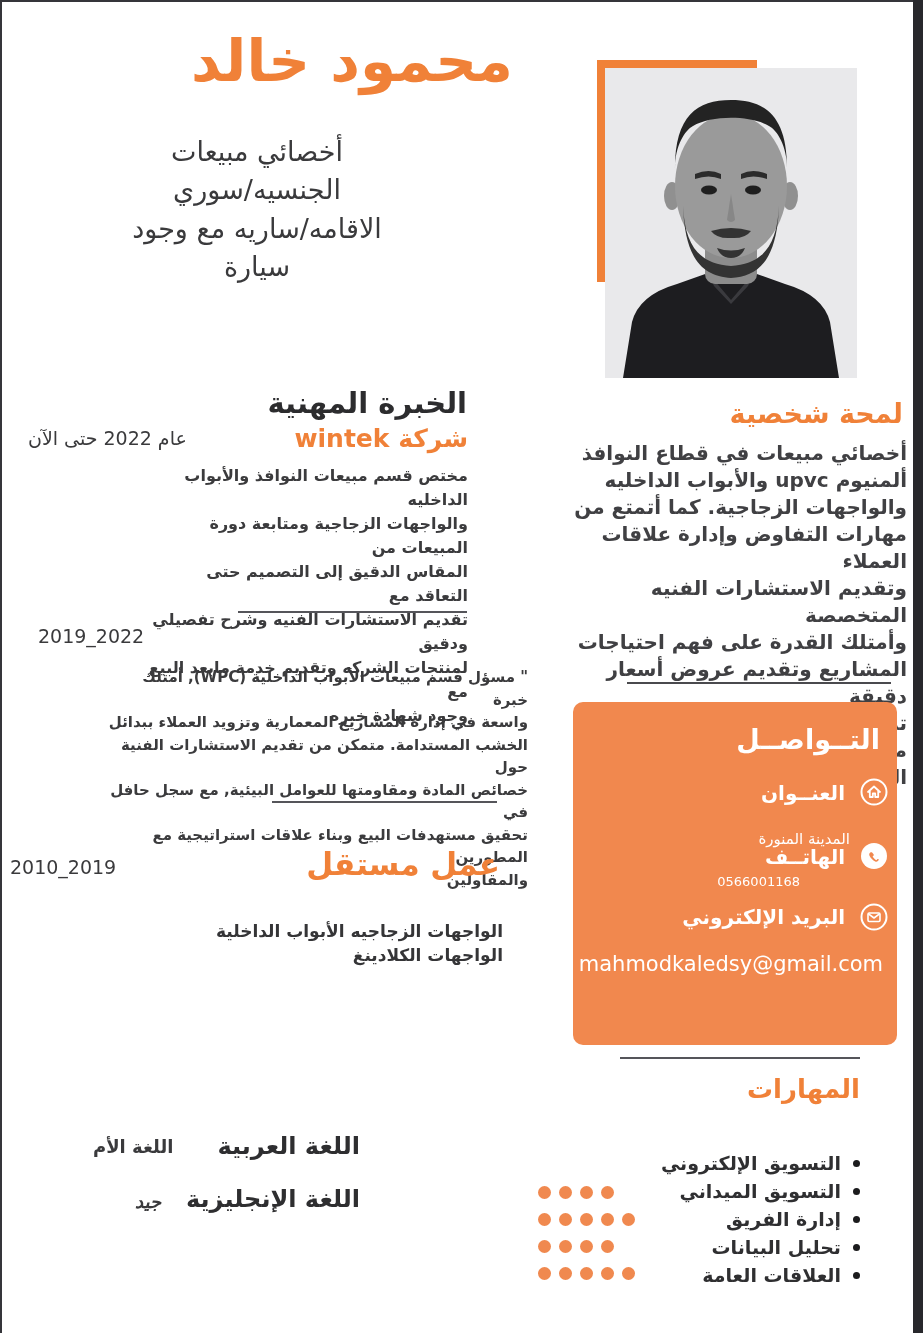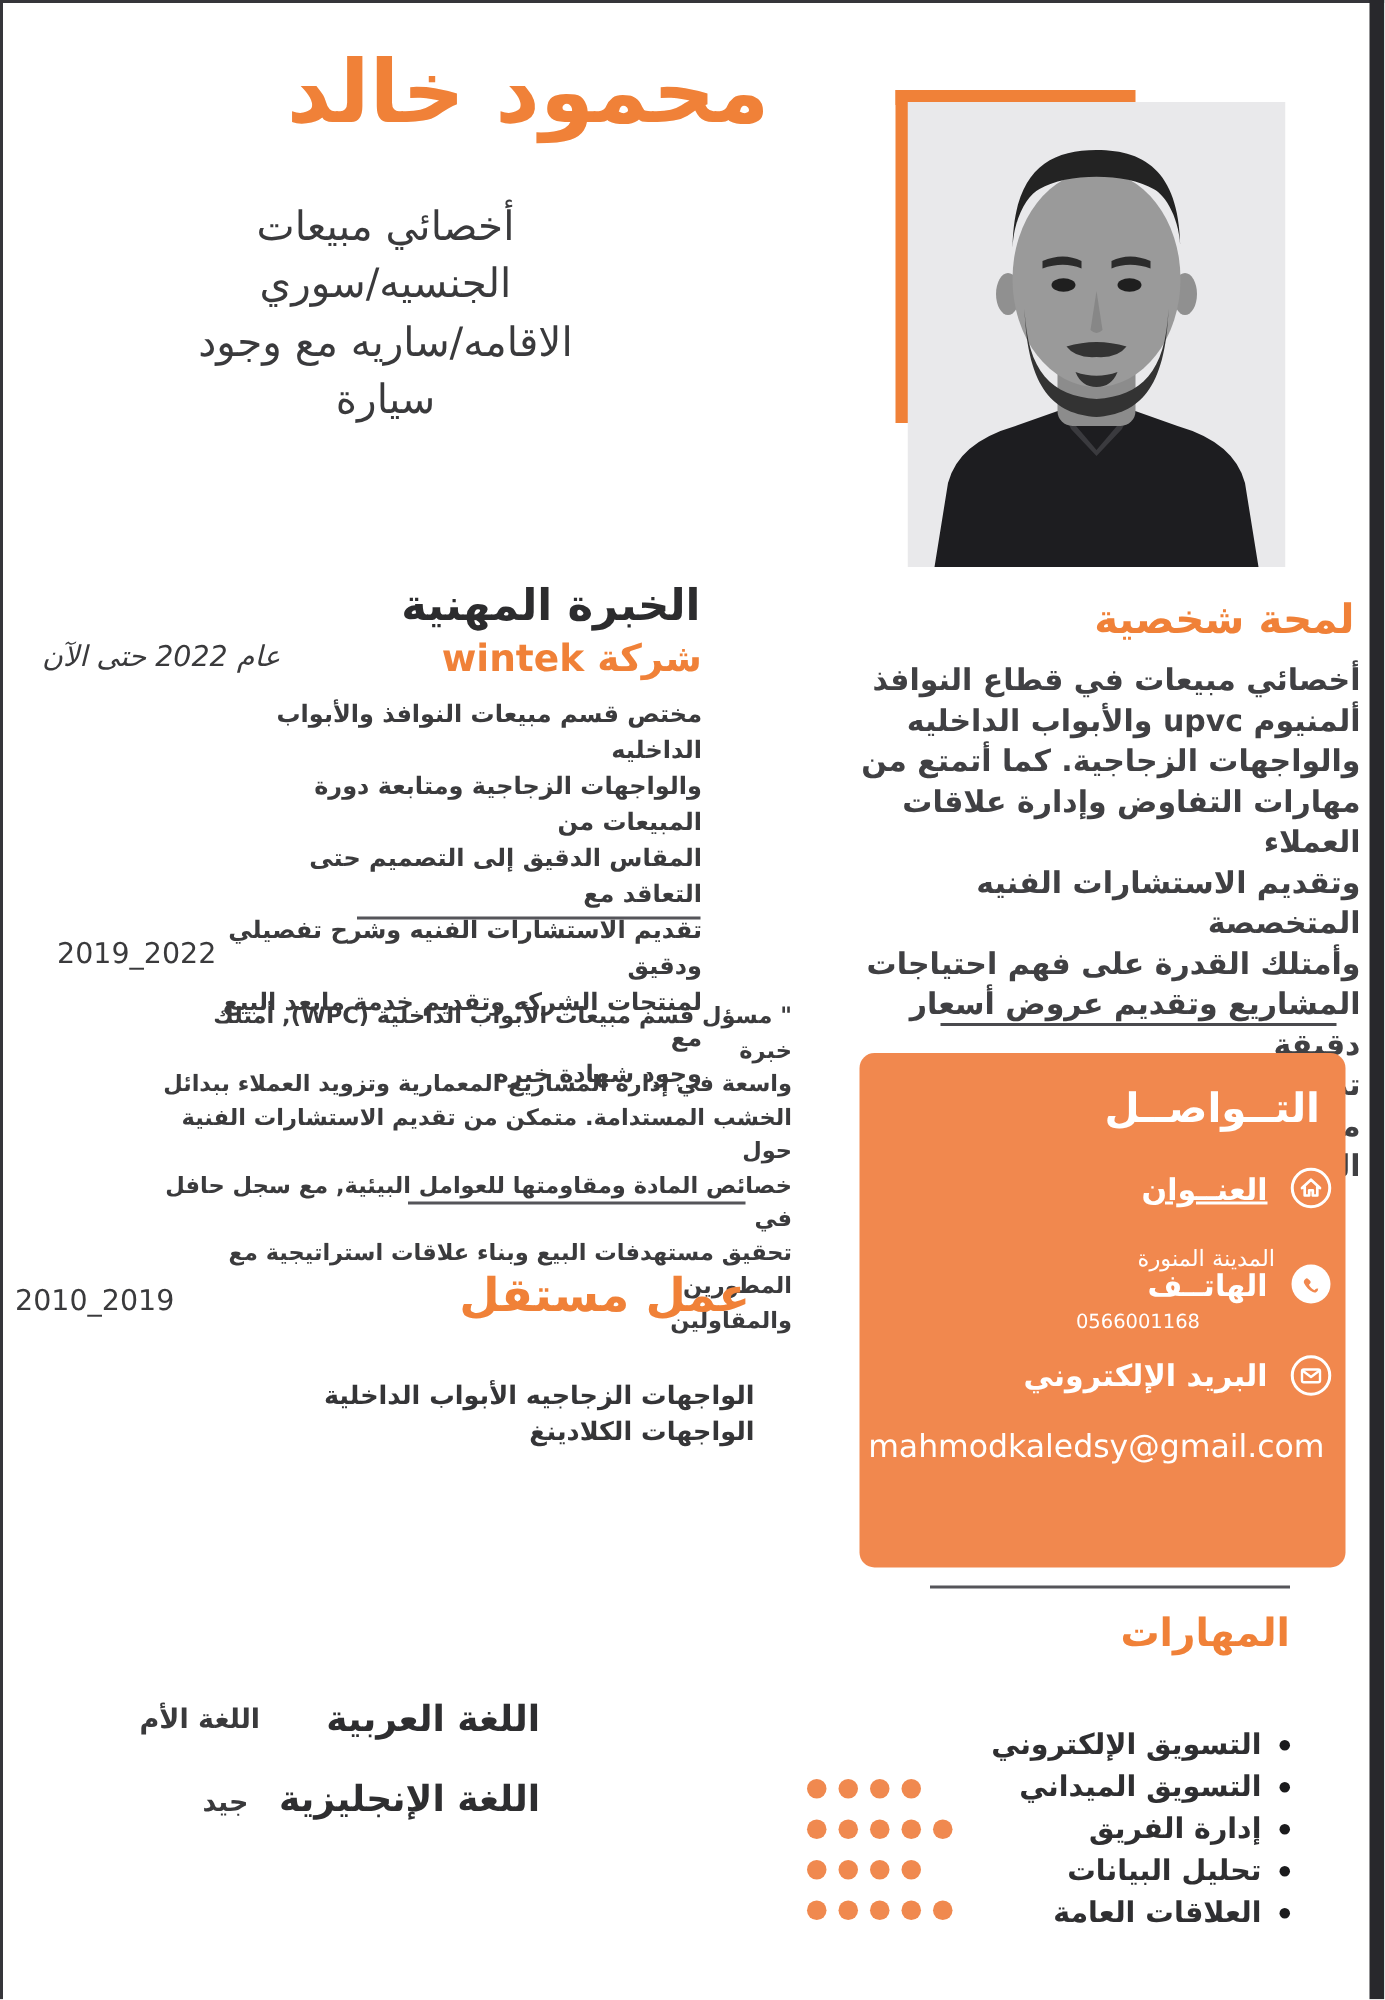--- a/index.html
+++ b/index.html
@@ -93,21 +93,21 @@
 وتقديم الاستشارات الفنيه المتخصصة
 وأمتلك القدرة على فهم احتياجات
 المشاريع وتقديم عروض أسعار دقيقة
 تضمن رضا العميل وتحقيق مستهدف
 المبيعات</div>
   <div class="abs thin-divider" style="left:627px;top:682px;width:264px;"></div>
 
   <div class="abs rtl right bold" style="left:167px;top:386px;width:300px;font-size:29px;color:#2c2c2e;">الخبرة المهنية</div>
 
   <div class="abs rtl right bold accent" style="left:168px;top:424px;width:300px;font-size:25px;">شركة wintek</div>
-  <div class="abs rtl" style="left:28px;top:427px;font-size:19px;color:#3a3a3c;font-style:italic;">عام 2022 حتى الآن</div>
+  <div class="abs rtl" style="left:28px;top:427px;font-size:19px;color:#3a3a3c;">عام 2022 حتى الآن</div>
   <div class="abs rtl right pre" style="left:148px;top:464px;width:320px;font-size:16px;font-weight:700;color:#3b3b3d;line-height:1.5;">مختص قسم مبيعات النوافذ والأبواب الداخليه
 والواجهات الزجاجية ومتابعة دورة المبيعات من
 المقاس الدقيق إلى التصميم حتى التعاقد مع
 تقديم الاستشارات الفنيه وشرح تفصيلي ودقيق
 لمنتجات الشركه وتقديم خدمة مابعد البيع مع
 وجود شهادة خبره</div>
   <div class="abs divider" style="left:238px;top:611px;width:229px;"></div>
 
   <div class="abs ltr" style="left:38px;top:625px;font-size:19px;color:#3a3a3c;">2019_2022</div>
   <div class="abs rtl right pre" style="left:105px;top:666px;width:423px;font-size:15px;font-weight:700;color:#3b3b3d;line-height:1.5;">" مسؤل قسم مبيعات الأبواب الداخلية (WPC), أمتلك خبرة
@@ -127,21 +127,21 @@
 
   <div class="abs contact-box">
     <div class="abs bold" style="right:17px;top:22px;font-size:27px;">التــواصــل</div>
 
     <div class="abs icon-circle" style="right:9px;top:76px;">
       <svg width="28" height="28" viewBox="0 0 28 28">
         <circle cx="14" cy="14" r="12.5" fill="none" stroke="#ffffff" stroke-width="2"></circle>
         <path d="M8 14 L14 8.5 L20 14 M9.8 13 V19 H12.8 V15.5 H15.2 V19 H18.2 V13" fill="none" stroke="#ffffff" stroke-width="1.8" stroke-linecap="round" stroke-linejoin="round"></path>
       </svg>
     </div>
-    <div class="abs c-label" style="right:52px;top:79px;text-decoration:underline;">العنــوان</div>
+    <div class="abs c-label" style="right:52px;top:79px;">العنــوان</div>
     <div class="abs" style="right:47px;top:110px;font-size:15px;margin-top:18px;">المدينة المنورة</div>
 
     <div class="abs icon-circle" style="right:9px;top:140px;">
       <svg width="28" height="28" viewBox="0 0 28 28">
         <circle cx="14" cy="14" r="13" fill="#ffffff"></circle>
         <path d="M18.9 17.4c-.5-.5-1.3-.5-1.8 0l-.8.8c-1.5-.8-2.9-2.2-3.7-3.7l.8-.8c.5-.5.5-1.3 0-1.8l-1.3-1.3c-.5-.5-1.3-.5-1.8 0l-.5.5c-.6.6-.8 1.6-.3 2.6 1.1 2.3 3.4 4.6 5.7 5.7 1 .5 2 .3 2.6-.3l.5-.5c.5-.5.5-1.3 0-1.8z" fill="#f1884e"></path>
       </svg>
     </div>
     <div class="abs c-label" style="right:52px;top:143px;">الهاتــف</div>
     <div class="abs ltr" style="right:97px;top:172px;font-size:13px;margin-left:43px;">0566001168</div>
@@ -178,21 +178,21 @@
     </div>
     <div class="skill-item">
       <span class="skill-dot"></span>
       <span>العلاقات العامة</span>
     </div>
   </div>
 
   <div class="abs rtl right bold" style="right:563px;top:1132px;font-size:24px;color:#2e2e30;">اللغة العربية</div>
   <div class="abs rtl" style="left:93px;top:1136px;font-size:18px;font-weight:600;color:#3a3a3c;">اللغة الأم</div>
   <div class="abs rtl right bold" style="right:563px;top:1185px;font-size:24px;color:#2e2e30;">اللغة الإنجليزية</div>
-  <div class="abs rtl" style="left:135px;top:1191px;font-size:18px;font-weight:600;color:#3a3a3c;">جيد</div>
+  <div class="abs rtl" style="left:135px;top:1191px;font-size:18px;font-weight:600;color:#3a3a3c;font-style:italic;">جيد</div>
 
   <div class="abs" style="left:538px;top:1186px;">
     <div class="dotrow">
       <span class="dot"></span>
         <span class="dot"></span>
         <span class="dot"></span>
         <span class="dot"></span>
     </div>
     <div class="dotrow">
       <span class="dot"></span>

